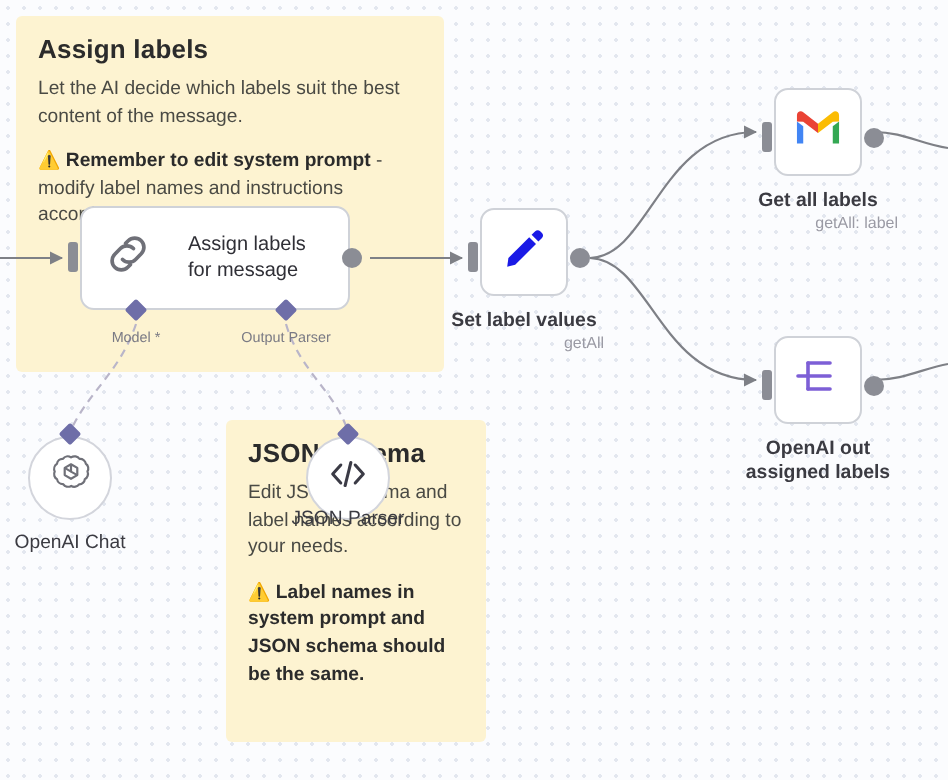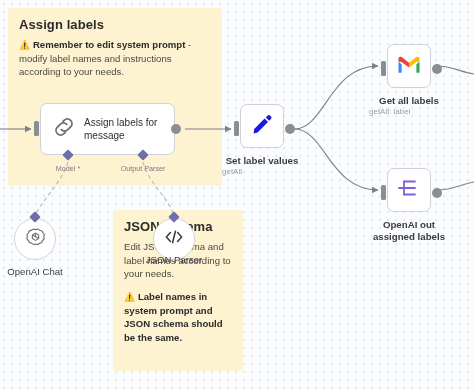--- a/index.html
+++ b/index.html
@@ -47,27 +47,27 @@
     background:#ffffff;border:1px solid #cfd2d8;
     border-radius:7px;
     display:flex;align-items:center;
   }
   .node-title{
     position:absolute;text-align:center;
     font-size:9.7px;font-weight:bold;color:#3b3b42;
     line-height:1.25;
   }
   .node-sub{
-    position:absolute;text-align:left;
+    position:absolute;text-align:right;
     font-size:8px;color:#9a9aa4;line-height:1.25;
   }
   
   #node-assign{
     left:40px;top:103px;width:135px;height:52px;
-    padding:0 10px;gap:7px;
+    padding:0 10px;gap:17px;
   }
   #node-assign .lbl{
     font-size:10px;color:#2f2f36;line-height:1.3;font-weight:normal;
   }
   
   .node-sq{width:44px;height:44px;justify-content:center;}
   #node-set{left:240px;top:104px;}
   #node-gmail{left:387px;top:44px;}
   #node-split{left:387px;top:168px;}
 
@@ -100,20 +100,21 @@
   }
   .icon{display:block;}
 </style>
 </head>
 <body>
 
 <div id="canvas">
 
   <div class="sticky" id="sticky-top">
     <h3>Assign labels</h3>
+    <p>Let the AI decide which labels suit the best content of the message.</p>
     <p class="warn"><span class="warn-ic">⚠️</span> <b>Remember to edit system prompt</b><span> - modify label names and instructions according to your needs.</span></p>
   </div>
 
   <div class="sticky" id="sticky-bottom">
     <h3>JSON schema</h3>
     <p>Edit JSON schema and label names according to your needs.</p>
     <p class="warn"><span class="warn-ic">⚠️</span> <b>Label names in system prompt and JSON schema should be the same.</b></p>
   </div>
 
   <svg class="edges" viewBox="0 0 474 390">

